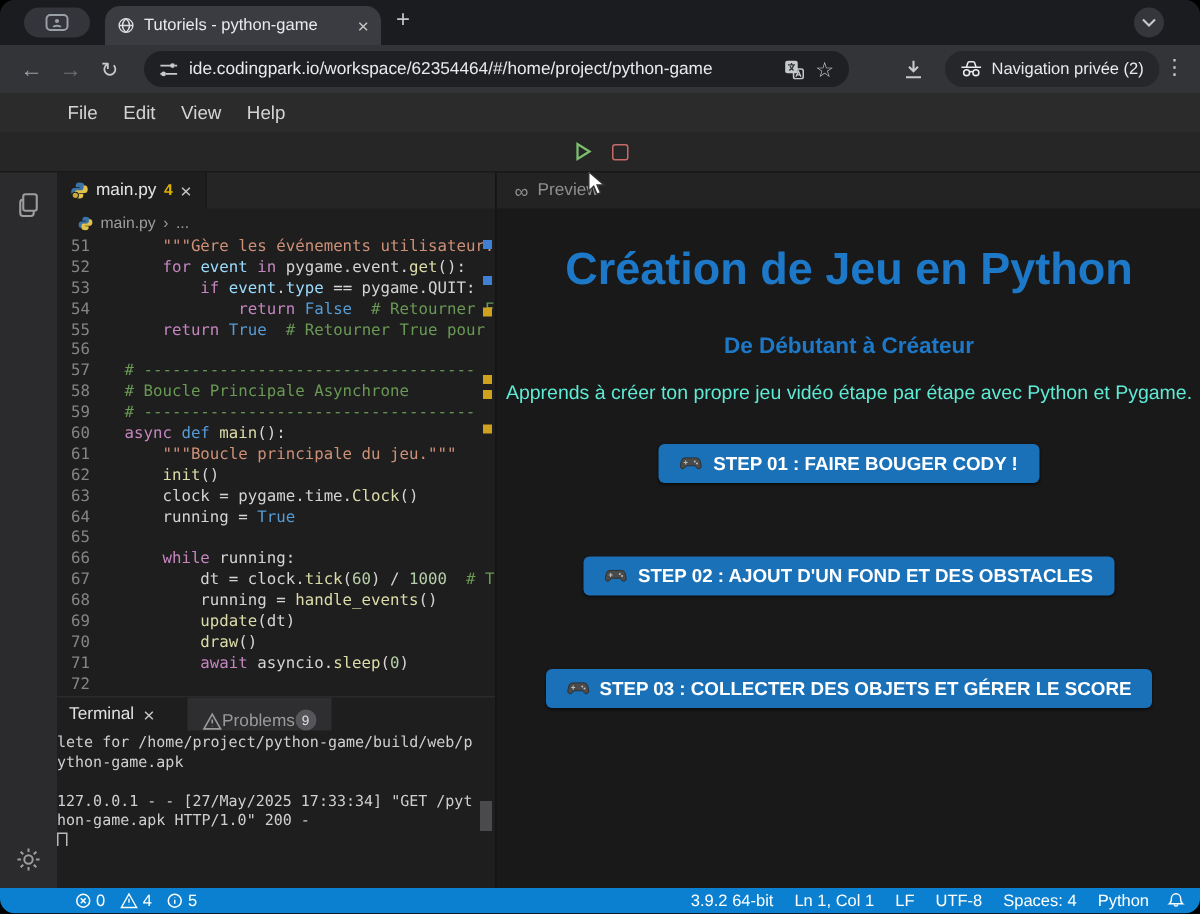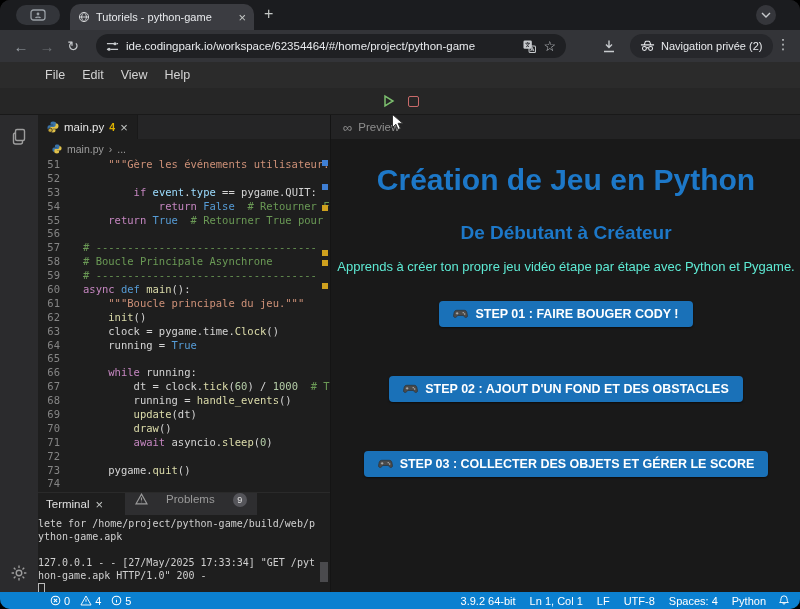--- a/index.html
+++ b/index.html
@@ -61,46 +61,46 @@
         font-family:"DejaVu Sans Mono",monospace;font-size:10.5px;line-height:13.9px;}
   .code-row{display:flex;height:13.9px;}
   .gutter{flex:0 0 30px;width:30px;text-align:right;padding-right:8px;color:#858585;}
   .code-text{white-space:pre;padding-left:15px;}
   .tok-p{color:#d4d4d4}.tok-k{color:#C586C0}.tok-d{color:#569CD6}.tok-f{color:#DCDCAA}
   .tok-v{color:#9CDCFE}.tok-s{color:#CE9178}.tok-c{color:#6A9955}.tok-n{color:#B5CEA8}
   .ruler{position:absolute;right:0;top:0;width:10px;height:377px;}
   .ruler .mark{position:absolute;right:2px;width:6px;height:6px;}
 
   
-  .terminal{position:absolute;left:38px;top:492px;width:292px;height:100px;background:#1e1e1e;
+  .terminal{position:absolute;left:38px;top:464px;width:292px;height:100px;background:#1e1e1e;
             border-top:1px solid #2a2a2a;overflow:hidden;}
   .termtabs{position:absolute;left:0;top:0;width:292px;height:22px;display:flex;align-items:center;}
   .termtab-active{display:flex;align-items:center;gap:6px;padding:0 8px;height:22px;}
   .termtab-active .lbl{font-size:11.5px;color:#e0e0e0;}
-  .termtab-problems{display:flex;align-items:flex-start;gap:18px;padding:0 10px;height:22px;background:#2e2e30;
+  .termtab-problems{display:flex;align-items:flex-end;gap:0;padding:0 10px;height:22px;background:#2e2e30;
                     margin-left:14px;}
   .termtab-problems .lbl{font-size:11.5px;color:#9a9a9a;}
   .pbadge{width:14px;height:14px;border-radius:50%;background:#55555a;color:#e0e0e0;font-size:9px;
           display:flex;align-items:center;justify-content:center;}
   .termbody{position:absolute;left:0;top:24px;width:292px;height:76px;padding-left:0px;
             font-family:"DejaVu Sans Mono",monospace;font-size:10px;line-height:13px;color:#cfcfcf;}
   .term-line{height:13px;white-space:pre;}
   .term-cursor{display:inline-block;width:7px;height:11px;border:1px solid #b9b9b9;margin-top:1px;}
   .term-scroll{position:absolute;right:2px;bottom:10px;width:8px;height:20px;background:#4a4a4d;}
 
   
   .rightpanel{position:absolute;left:330px;top:115px;width:470px;height:477px;background:#191919;
               border-left:1px solid #141414;overflow:hidden;}
   .paneltabs{position:absolute;left:0;top:0;width:470px;height:24px;background:#232324;display:flex;}
   .ptab{display:flex;align-items:center;gap:6px;padding:0 12px;height:24px;font-size:11.5px;}
   .ptab.inactive{color:#8f8f8f;}
   .ptab.active{background:#191919;color:#fff;}
   .panelcontent{position:absolute;left:0;top:24px;width:470px;height:453px;text-align:center;}
   .tut-title{margin:24px 10px 0;font-size:30px;font-weight:bold;color:#1d78c8;}
-  .tut-sub{margin:25px 10px 0;font-size:19px;font-weight:bold;color:#1d78c8;}
+  .tut-sub{margin:25px 10px 0;font-size:15px;font-weight:bold;color:#1d78c8;}
   .tut-desc{margin:15px 6px 0;font-size:13px;color:#5eead4;}
   .steps{margin-top:27px;}
   .step-btn{display:flex;align-items:center;gap:7px;margin:0 auto 49px;width:fit-content;
             background:#1a71b8;border:none;border-radius:4px;padding:6px 14px;
             color:#fff;font-family:"Liberation Sans",sans-serif;font-size:12.5px;font-weight:bold;
             box-shadow:0 1px 2px rgba(0,0,0,.5);white-space:nowrap;}
   .pointer{position:absolute;left:60px;top:-2px;z-index:5;}
 
   
   .statusbar{position:absolute;left:0;top:592px;width:800px;height:17px;background:#0b80d0;
@@ -242,20 +242,21 @@
       <span>›</span>
       <span>...</span>
     </div>
     <div class="code" id="code-lines">
         <div class="code-row">
           <span class="gutter">51</span>
           <span class="code-text"><span class="tok-p">    </span><span class="tok-s">"""Gère les événements utilisateur."""</span></span>
         </div>
         <div class="code-row">
           <span class="gutter">52</span>
+          <span class="code-text"><span class="tok-p">    </span><span class="tok-k">for</span><span class="tok-p"> </span><span class="tok-v">event</span><span class="tok-p"> </span><span class="tok-k">in</span><span class="tok-p"> pygame.event.</span><span class="tok-f">get</span><span class="tok-p">():</span></span>
         </div>
         <div class="code-row">
           <span class="gutter">53</span>
           <span class="code-text"><span class="tok-p">        </span><span class="tok-k">if</span><span class="tok-p"> </span><span class="tok-v">event</span><span class="tok-p">.</span><span class="tok-v">type</span><span class="tok-p"> == pygame.QUIT:</span></span>
         </div>
         <div class="code-row">
           <span class="gutter">54</span>
           <span class="code-text"><span class="tok-p">            </span><span class="tok-k">return</span><span class="tok-p"> </span><span class="tok-d">False</span><span class="tok-p">  </span><span class="tok-c"># Retourner Fals</span></span>
         </div>
         <div class="code-row">

